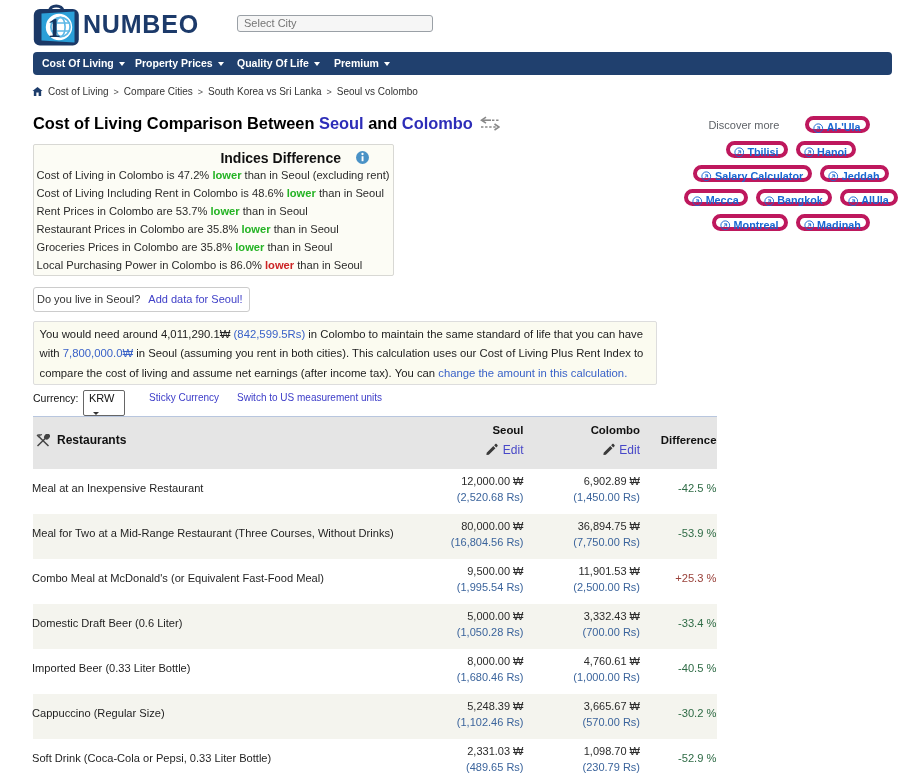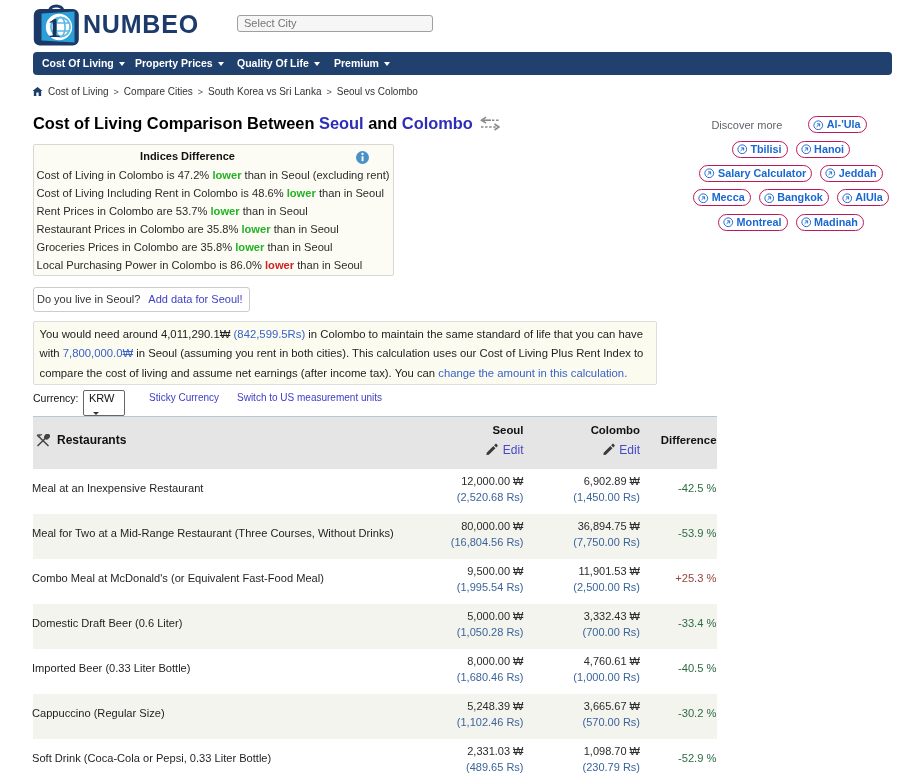--- a/index.html
+++ b/index.html
@@ -12,21 +12,21 @@
 #nav span{position:absolute;top:0;line-height:23px}
 .caret{display:inline-block;width:0;height:0;border-left:3.5px solid transparent;border-right:3.5px solid transparent;border-top:4px solid #fff;margin-left:5px;vertical-align:1px}
 #crumb{position:absolute;left:32px;top:85px;height:13px;font-size:10px;color:#333;line-height:13px;white-space:nowrap}
 #crumb svg{vertical-align:-2px;margin-right:5px}
 #crumb .sep{color:#555;font-size:9px;margin:0 5px;vertical-align:0.5px}
 #title{position:absolute;left:33px;top:113.5px;font-size:16.4px;font-weight:bold;color:#000;white-space:nowrap}
 #title .b{color:#2d2db8}
 #title svg{margin-left:7px;vertical-align:-2px}
 
 #indices{position:absolute;left:33px;top:144px;width:361px;height:132px;background:#fcfcf5;border:1px solid #d8d8d4;border-radius:2px}
-#indices .ititle{position:absolute;top:5px;left:0;width:100%;text-align:center;font-size:11px;font-weight:bold;color:#111;padding-right:52px}
+#indices .ititle{position:absolute;top:5px;left:0;width:100%;text-align:right;font-size:14px;font-weight:bold;color:#111;padding-right:52px}
 #indices .info{position:absolute;top:6px;right:24px}
 #indices .ilines{position:absolute;left:2.5px;top:22.3px;font-size:11.15px;line-height:17.9px;color:#2b2b2b;white-space:nowrap}
 .lg{color:#24b324;font-weight:bold}
 .lr{color:#cc2424;font-weight:bold}
 
 #dolive{position:absolute;left:33px;top:286.5px;width:217px;height:25px;border:1px solid #ccc;border-radius:3px;background:#fff;font-size:11px;color:#333;line-height:23px;padding-left:3px;white-space:nowrap}
 #dolive a{color:#4040c8;margin-left:8px}
 
 #summary{position:absolute;left:33px;top:321px;width:624px;height:64px;background:#fbfbf0;border:1px solid #ddd;border-radius:2px;font-size:11.3px;line-height:19.4px;color:#222;padding:2.7px 0 0 5.5px;white-space:nowrap}
 #summary a{color:#3a62c8}
@@ -55,21 +55,21 @@
 .p1{right:193.5px}
 .p2{right:77px}
 .diff{position:absolute;right:0.5px;top:0;line-height:38.6px;font-size:11.2px}
 .diff.g{color:#2e6b45}
 .diff.r{color:#9a423b}
 #botline{height:4px;background:#f1f4fa;border-top:1px solid #b8c6de}
 
 #discover{position:absolute;left:659px;top:112px;width:264px;text-align:center}
 .drow{height:24.4px;line-height:24.4px;white-space:nowrap}
 .dmore{font-size:11px;color:#5f6368;margin-right:22px;vertical-align:middle}
-.chip{display:inline-block;height:17px;line-height:15.5px;border:1px solid #be185d;border-radius:9px;padding:0 5px 0 4px;margin:0 4px;font-size:10.8px;font-weight:bold;color:#1a68d2;vertical-align:middle;background:#fff}
+.chip{display:inline-block;height:17px;line-height:15.5px;border:4px solid #be185d;border-radius:9px;padding:0 5px 0 4px;margin:0 4px;font-size:10.8px;font-weight:bold;color:#1a68d2;vertical-align:middle;background:#fff}
 .ci{width:10.5px;height:10.5px;vertical-align:-1.8px;margin-right:3px}
 </style></head><body>
 <div id="page">
 <svg id="logo" width="47" height="44" viewBox="0 0 47 44">
  <path d="M16.5 9 C16.5 2.2 30 2.2 30 9" fill="none" stroke="#1b3866" stroke-width="3"></path>
  <rect x="0.8" y="7" width="45" height="36.5" rx="6" fill="#1b3866"></rect>
  <path d="M8.5 11.5 L41.5 9.5 L41.5 40.5 L8.5 38.5 Z" fill="#2b9fd8"></path>
  <circle cx="26" cy="25" r="13.2" fill="#fff"></circle>
  <circle cx="27.5" cy="25" r="9.6" fill="none" stroke="#5cb8e6" stroke-width="1.8"></circle>
  <ellipse cx="27.5" cy="25" rx="4.6" ry="9.6" fill="none" stroke="#5cb8e6" stroke-width="1.6"></ellipse>

